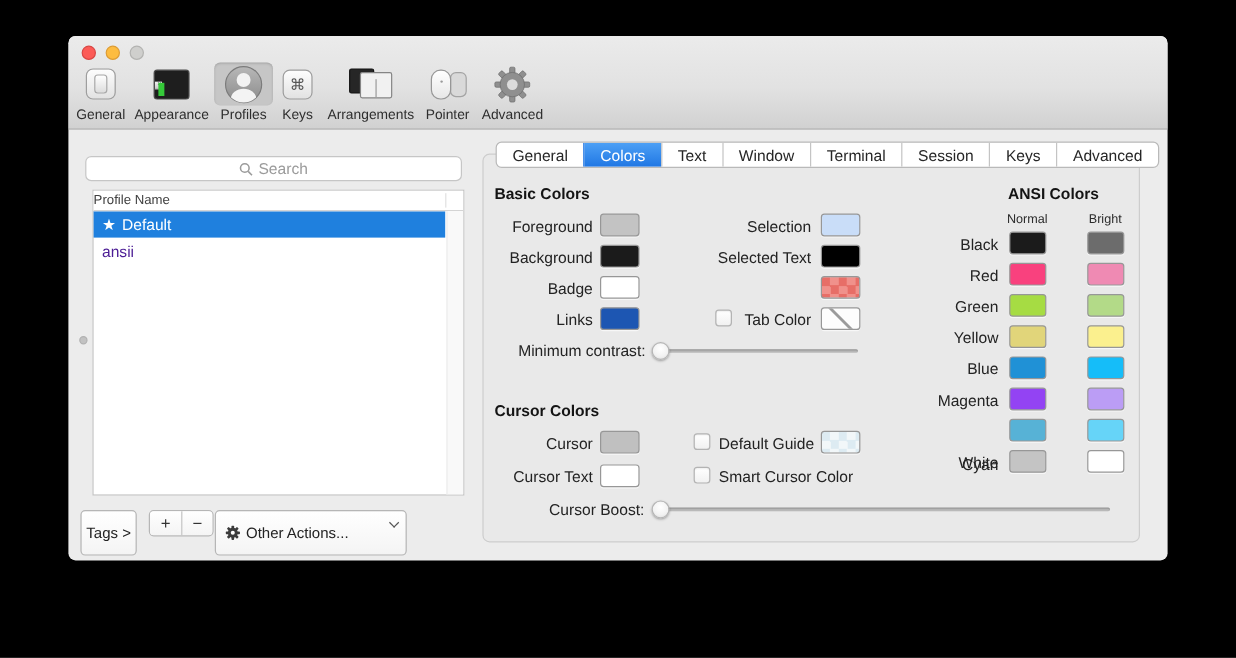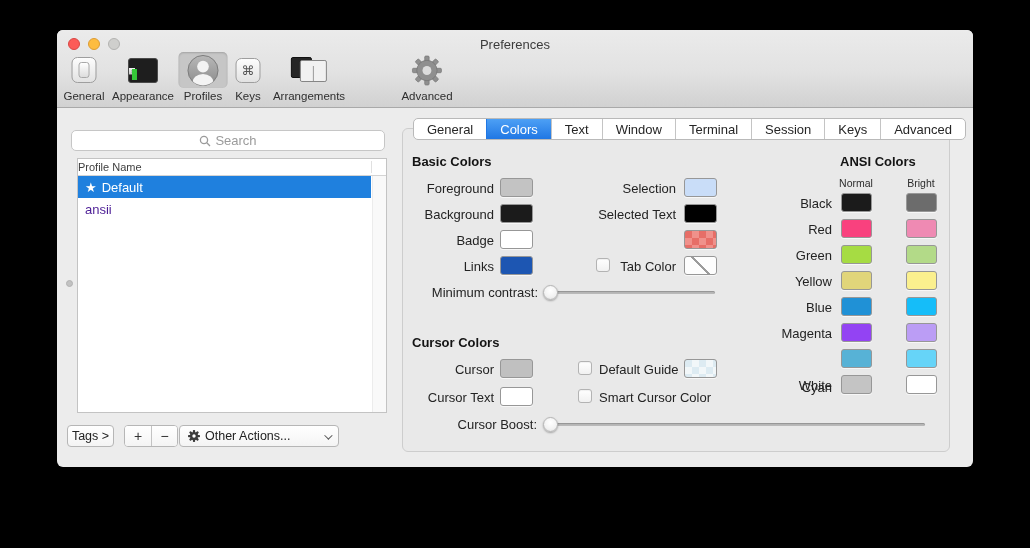--- a/index.html
+++ b/index.html
@@ -67,21 +67,21 @@
   .pl-header { height:17px; border-bottom:1px solid #d4d4d4; font-size:11px; color:#3f3f3f;
     display:flex; align-items:center; padding-left:0; position:relative; background:#fff; }
   .pl-header .coldiv { position:absolute; right:14px; top:2px; bottom:2px; width:1px; background:#e0e0e0; }
   .pl-row { height:22px; display:flex; align-items:center; padding-left:7px; font-size:13px; color:#4c1d95;
     width:calc(100% - 15px); gap:5px; }
   .pl-row.selected { background:#1f80de; color:#fff; }
   .pl-scrollstrip { position:absolute; right:0; top:17px; bottom:0; width:14px; background:#f9f9f9; border-left:1px solid #ececec; }
   .pane-dot { position:absolute; left:9px; top:250px; width:7px; height:7px; border-radius:50%;
     background:#c2c2c2; border:1px solid #b2b2b2; }
 
-  .footer-btn { position:absolute; height:22px; background:linear-gradient(#ffffff,#f4f4f4);
+  .footer-btn { position:absolute; height:38px; background:linear-gradient(#ffffff,#f4f4f4);
     border:1px solid #b6b6b6; border-radius:4px; font-size:12.5px; color:#222;
     display:flex; align-items:center; justify-content:center; }
   .btn-tags { left:10px; top:395px; width:47px; }
   .seg-addrem { position:absolute; left:67px; top:395px; height:22px; display:flex;
     border:1px solid #b6b6b6; border-radius:4px; overflow:hidden; background:#fff; }
   .seg-addrem .cell { width:26px; display:flex; align-items:center; justify-content:center;
     font-size:14px; color:#333; background:linear-gradient(#ffffff,#f4f4f4); }
   .seg-addrem .cell + .cell { border-left:1px solid #c3c3c3; }
   .btn-actions { left:122px; top:395px; width:160px; justify-content:flex-start; padding-left:8px; gap:5px; }
   .btn-actions .chev { position:absolute; right:8px; top:8px; width:6px; height:6px;
@@ -124,21 +124,20 @@
 <body>
 
 <div class="window">
 
   <div class="chrome">
     <div class="traffic">
       <span class="light red"></span>
       <span class="light yellow"></span>
       <span class="light gray"></span>
     </div>
-    <div class="win-title">Preferences</div>
 
     <div class="tb-item" style="left:27px">
       <span class="tb-iconbox">
           <span class="icon-general">
             <i></i>
           </span>
         </span>
       <span class="tb-label">General</span>
     </div>
     <div class="tb-item" style="left:86px">
@@ -176,20 +175,31 @@
     </div>
     <div class="tb-item" style="left:252px">
       <span class="tb-iconbox">
           <span class="icon-arrangements">
         <span class="back"></span>
             <span class="front"><span class="fbar"></span><span class="split"></span></span>
       </span>
         </span>
       <span class="tb-label">Arrangements</span>
     </div>
+    <div class="tb-item" style="left:316px">
+      <span class="tb-iconbox">
+          <span class="icon-pointer">
+        <span class="backpill"></span>
+            <span class="mouse">
+              <i></i>
+            </span>
+      </span>
+        </span>
+      <span class="tb-label">Pointer</span>
+    </div>
     <div class="tb-item" style="left:370px">
       <span class="tb-iconbox">
         <svg width="31" height="31" viewBox="-16 -16 32 32">
           <g fill="#8f8f8f" stroke="#6c6c6c" stroke-width="0.6">
             <rect x="-2.3" y="-15" width="4.6" height="7" rx="1.2"></rect>
             <rect x="-2.3" y="-15" width="4.6" height="7" rx="1.2" transform="rotate(45)"></rect>
             <rect x="-2.3" y="-15" width="4.6" height="7" rx="1.2" transform="rotate(90)"></rect>
             <rect x="-2.3" y="-15" width="4.6" height="7" rx="1.2" transform="rotate(135)"></rect>
             <rect x="-2.3" y="-15" width="4.6" height="7" rx="1.2" transform="rotate(180)"></rect>
             <rect x="-2.3" y="-15" width="4.6" height="7" rx="1.2" transform="rotate(225)"></rect>

